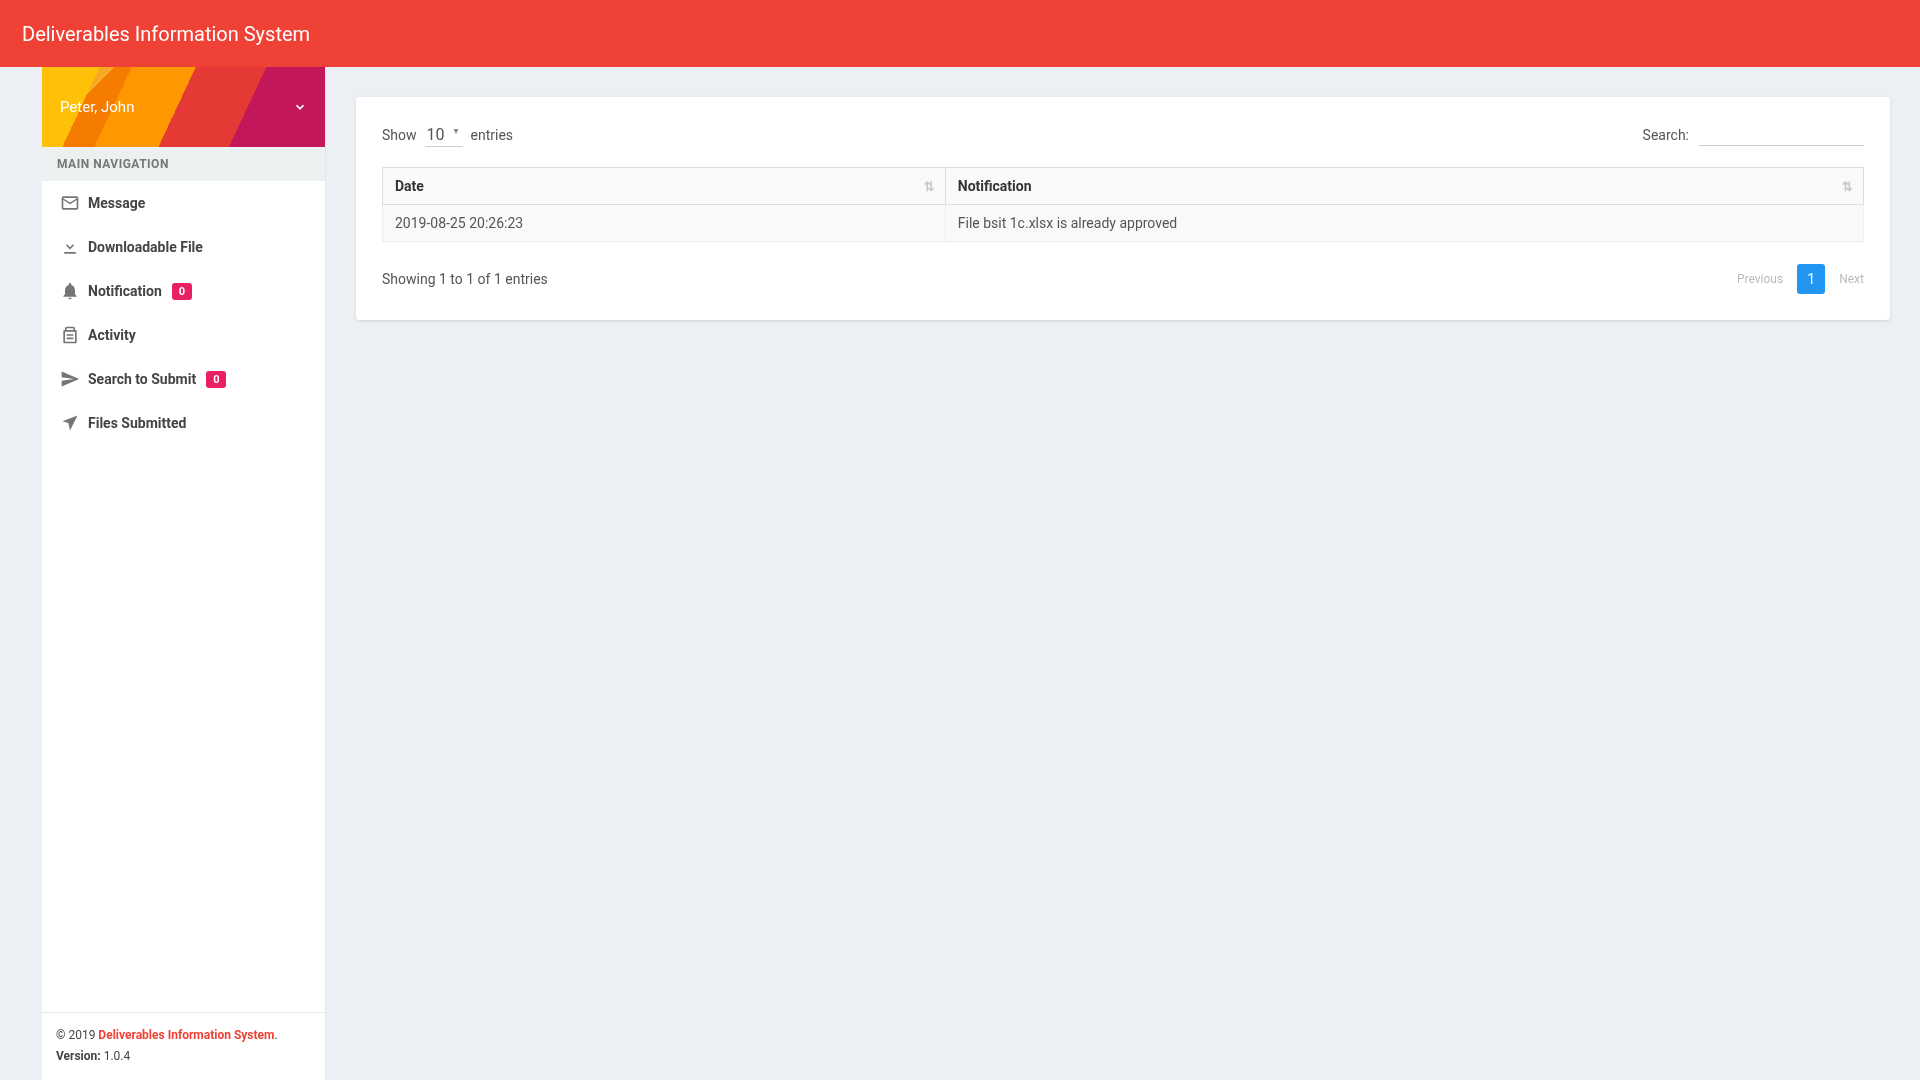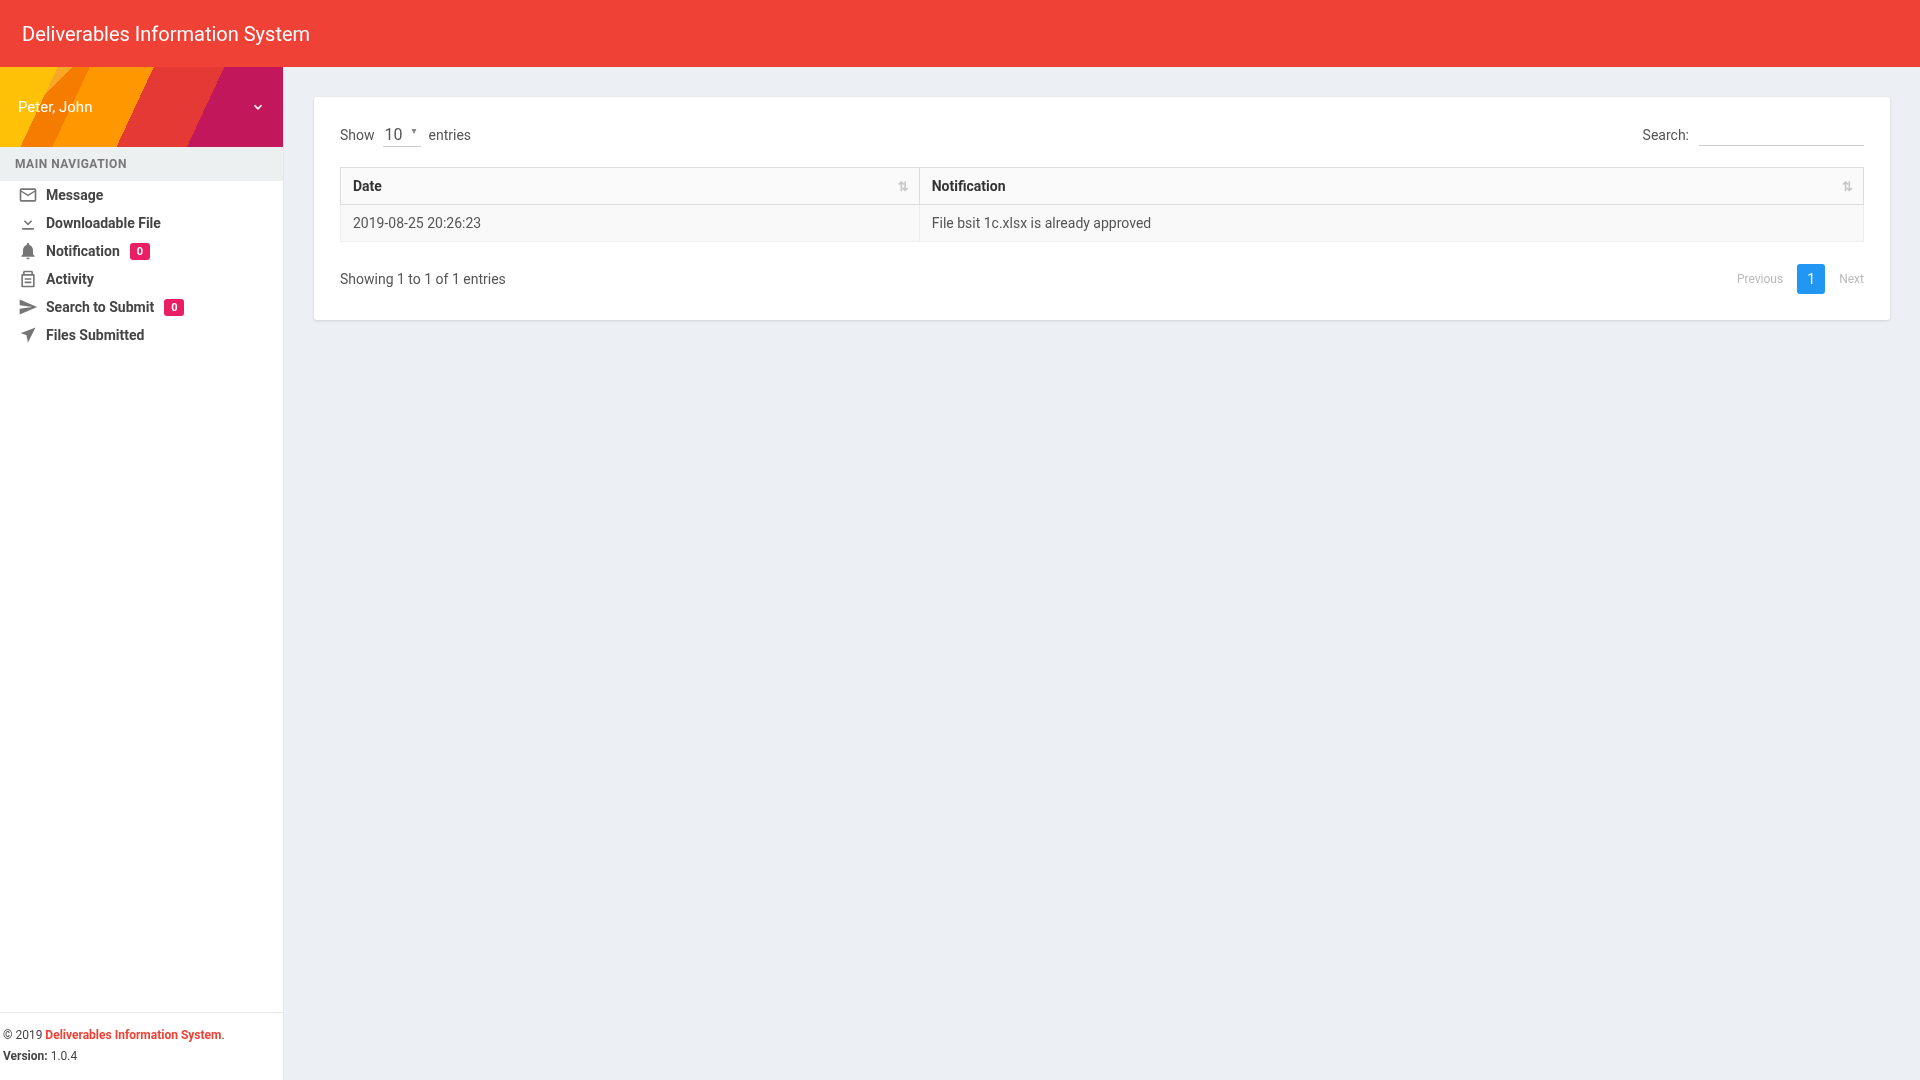--- a/index.html
+++ b/index.html
@@ -8,21 +8,21 @@
 
 .header {
   background: #ef4136;
   height: 67px;
   display: flex;
   align-items: center;
   padding-left: 22px;
 }
 .header-title { color: #fff; font-size: 20px; font-weight: 400; }
 
-.layout { display: flex; height: calc(100vh - 67px); }
+.layout { display: flex; height: calc(100vh - 67px); margin-left: 42px; }
 
 .sidebar {
   width: 284px;
   background: #fff;
   display: flex;
   flex-direction: column;
   border-right: 1px solid #e7e7e7;
 }
 .user-panel {
   height: 80px;
@@ -56,38 +56,38 @@
   color: #777;
   font-size: 12px;
   font-weight: 700;
   letter-spacing: 0.5px;
   padding: 10px 15px;
 }
 .nav-list { list-style: none; flex: 1; }
 .nav-item {
   display: flex;
   align-items: center;
-  padding: 4px 14px;
+  padding: 12px 14px;
   cursor: pointer;
 }
 .nav-item-icon { width: 28px; color: #757575; display: inline-flex; align-items: center; justify-content: center; }
 .nav-item-label { font-size: 14px; font-weight: 700; color: #444; margin-left: 4px; }
 .nav-badge {
   background: #e91e63;
   color: #fff;
   font-size: 11px;
   font-weight: 700;
   padding: 2px 7px;
   border-radius: 3px;
   margin-left: 10px;
 }
 
 .footer {
   border-top: 1px solid #e7e7e7;
-  padding: 12px 3px;
+  padding: 12px 14px;
   font-size: 12px;
   color: #444;
   line-height: 1.8;
 }
 .footer-link { color: #ef4136; font-weight: 700; }
 .footer-version-label { font-weight: 700; }
 
 .main { flex: 1; padding: 30px; }
 .card {
   background: #fff;

